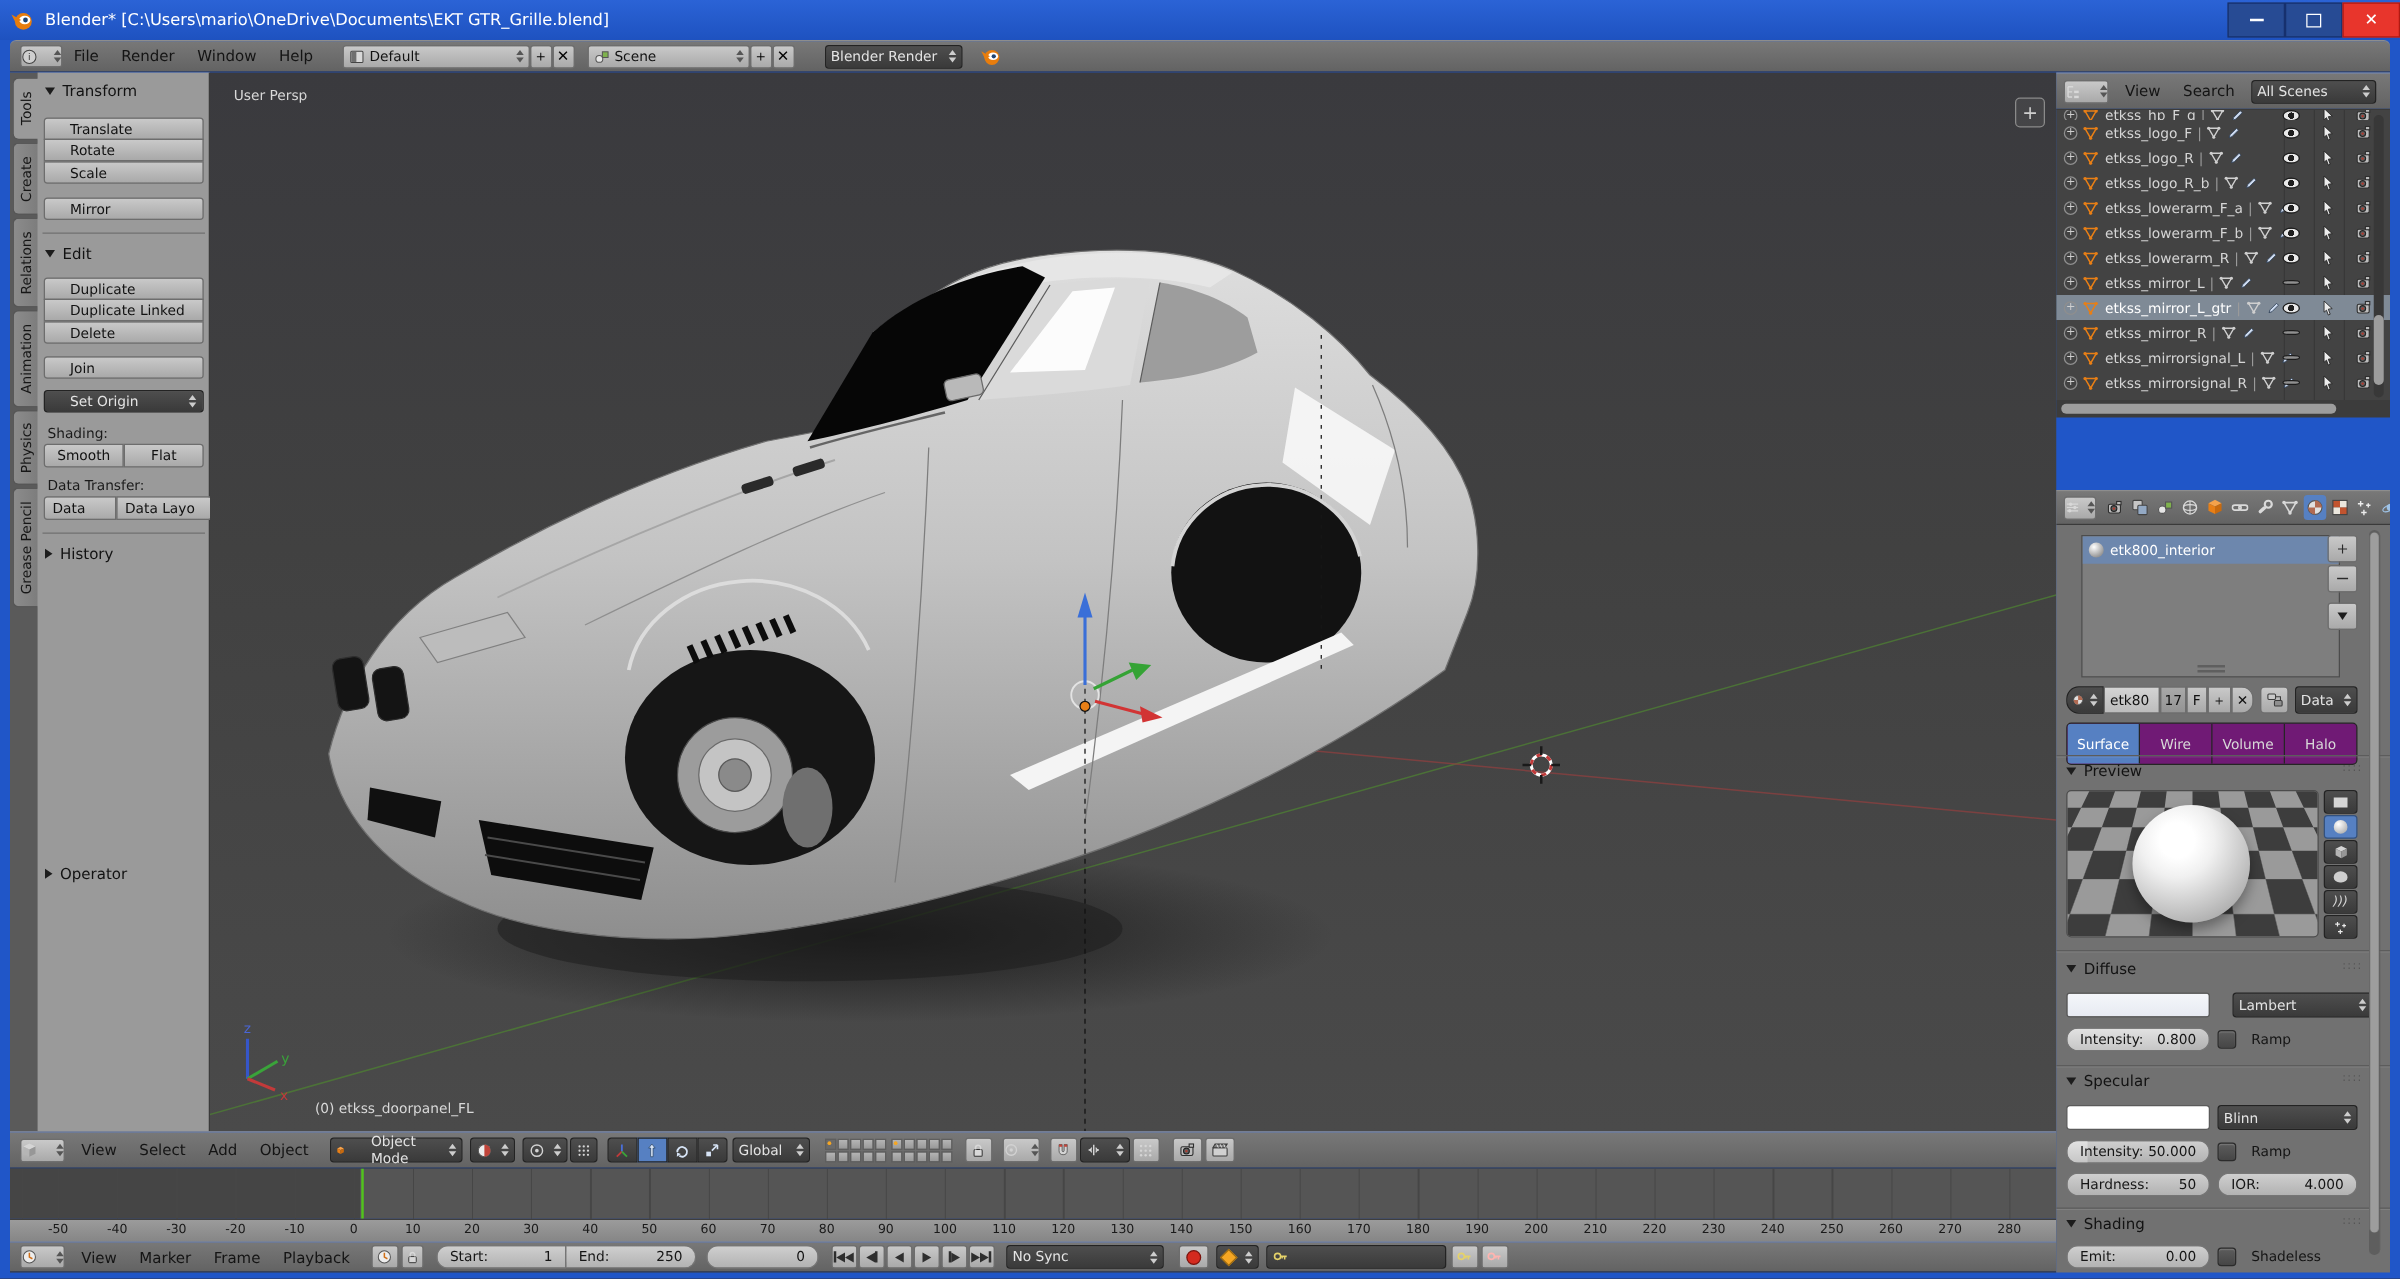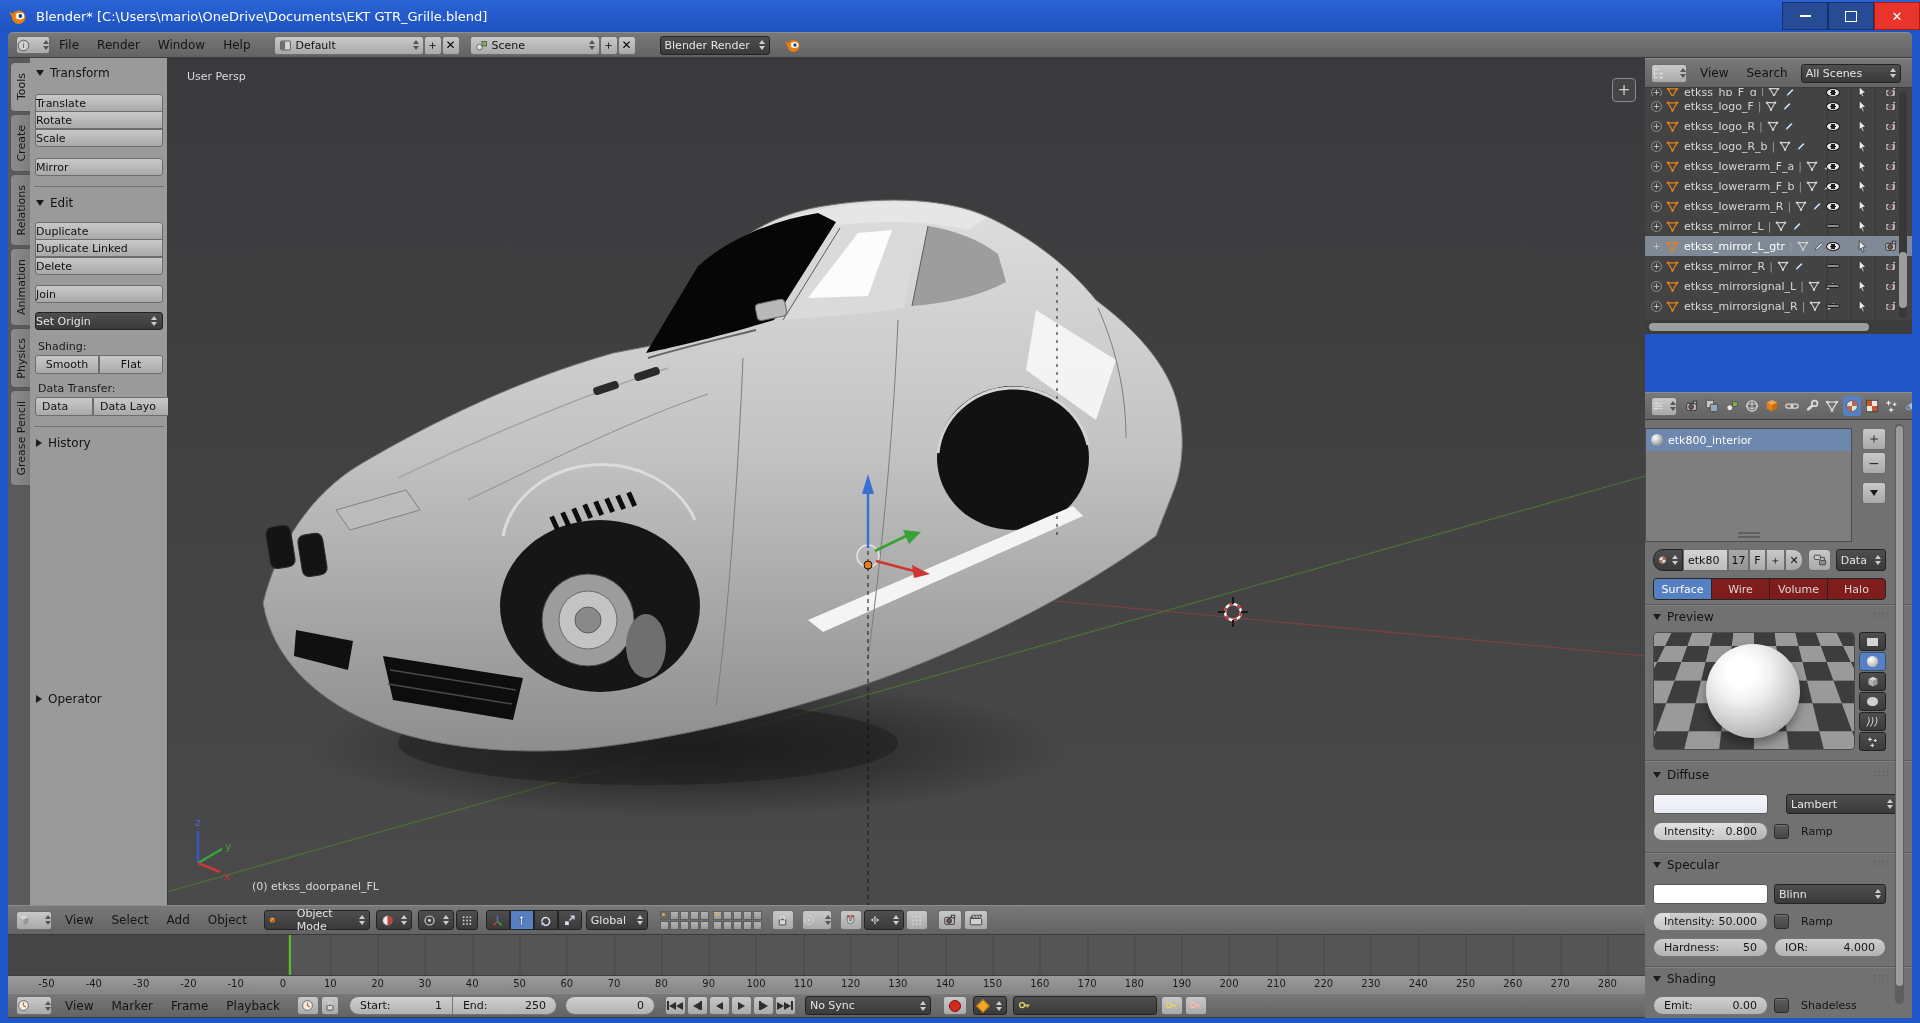--- a/index.html
+++ b/index.html
@@ -37,21 +37,21 @@
   .icbtn{background:linear-gradient(#c9c9c9,#a9a9a9);border:1px solid #6d6d6d;border-radius:3px;display:flex;align-items:center;justify-content:center;box-sizing:border-box;}
   svg.ic{display:block;}
   
   #infobar{left:8px;top:32px;width:1904px;height:26px;display:flex;align-items:center;border-radius:5px 5px 0 0;}
   
   #tabs{left:8px;top:58px;width:22px;height:847px;background:#5a5a5a;border-right:1px solid #454545;}
   .vtab{position:absolute;left:2px;width:20px;background:linear-gradient(90deg,#8c8c8c,#7c7c7c);border:1px solid #565656;border-right:none;border-radius:5px 0 0 5px;display:flex;align-items:center;justify-content:center;}
   .vtab span{transform:rotate(180deg);writing-mode:vertical-rl;font-size:11px;color:#161616;white-space:nowrap;}
   .vtab.active{background:#9a9a9a;}
   #shelf{left:30px;top:58px;width:138px;height:847px;background:#9a9a9a;border-right:1px solid #3a3a3a;box-sizing:border-box;}
-  .shbtn{position:absolute;left:5px;width:128px;height:18px;padding-left:0;}
+  .shbtn{position:absolute;left:5px;width:128px;height:18px;padding-left:20px;}
   .stack-t{border-radius:3px 3px 0 0;}
   .stack-m{border-radius:0;margin-top:-1px;}
   .stack-b{border-radius:0 0 3px 3px;margin-top:-1px;}
   .sh-lab{position:absolute;left:8px;color:#1a1a1a;font-size:11px;}
   .sep{position:absolute;left:4px;width:130px;border-top:1px solid #707070;}
   
   #viewport{left:168px;top:58px;width:1477px;height:847px;background:linear-gradient(180deg,#3a3a3e 0%,#414141 45%,#4a4a4a 100%);overflow:hidden;}
   .vp-text{position:absolute;color:#d9d9d9;font-size:11px;}
   #vp-plus{position:absolute;width:22px;height:22px;border:1px solid #8a8a8a;border-radius:4px;color:#cfcfcf;display:flex;align-items:center;justify-content:center;background:rgba(90,90,90,.35);font-size:15px;}
   
@@ -85,25 +85,25 @@
   .eye.closed{height:4px;background:#8f8f8f;border-radius:40%;}
   .ol-div{position:absolute;top:0;bottom:0;width:1px;background:#383838;}
   #ol-hscroll{left:1645px;top:320px;width:267px;height:14px;background:#3c3c3c;display:flex;align-items:center;}
   #ol-vscroll{position:absolute;left:254px;top:4px;width:8px;height:226px;background:#383838;border-radius:4px;}
   
   #props{left:1645px;top:392px;width:267px;height:626px;background:#717171;overflow:hidden;}
   #props-hdr{position:absolute;left:0;top:0;width:267px;height:28px;display:flex;align-items:center;gap:2px;padding-left:6px;box-sizing:border-box;}
   .pic{width:18px;height:20px;display:flex;align-items:center;justify-content:center;border-radius:3px;flex:none;}
   .pic.active{background:#5680c2;}
   .prow{position:absolute;left:8px;display:flex;align-items:center;}
-  .matlist{position:absolute;left:0;top:36px;width:205px;height:112px;background:#7e7e7e;border:1px solid #4c4c4c;border-radius:0;overflow:hidden;}
+  .matlist{position:absolute;left:20px;top:36px;width:205px;height:112px;background:#7e7e7e;border:1px solid #4c4c4c;border-radius:0;overflow:hidden;}
   .matslot{height:22px;background:#6d87ad;display:flex;align-items:center;color:#fff;font-size:11px;gap:5px;padding-left:5px;}
   .msphere{width:12px;height:12px;border-radius:50%;background:radial-gradient(circle at 35% 30%,#fff,#9a9a9a 70%,#777);flex:none;}
   .sidebtn{position:absolute;left:217px;width:24px;height:22px;font-size:14px;justify-content:center;color:#2a2a2a;}
-  .ttabs{position:absolute;left:8px;top:186px;width:233px;height:22px;display:flex;background:#7f1d1d;border-radius:4px;overflow:hidden;border:1px solid #252525;box-sizing:border-box;}
+  .ttabs{position:absolute;left:8px;top:186px;width:233px;height:34px;display:flex;background:#701a75;border-radius:4px;overflow:hidden;border:1px solid #252525;box-sizing:border-box;}
   .ttab{flex:1;display:flex;align-items:center;justify-content:center;color:#d8d8d8;font-size:11px;border-right:1px solid #252525;}
   .ttab.active{background:#5680c2;color:#fff;}
   .psep{position:absolute;left:0;width:267px;border-top:1px solid #5c5c5c;box-shadow:0 1px 0 rgba(255,255,255,.1);}
   .swatch{width:115px;height:20px;border-radius:3px;border:1px solid #5a5a5a;box-sizing:border-box;}
   #preview-box{position:absolute;left:8px;top:240px;width:200px;height:116px;border-radius:4px;border:1px solid #4c4c4c;overflow:hidden;background:#9a9a9a;}
   #checker{position:absolute;left:-40px;top:-40px;width:280px;height:200px;background-image:linear-gradient(45deg,#3d3d3d 25%,transparent 25%,transparent 75%,#3d3d3d 75%),linear-gradient(45deg,#3d3d3d 25%,transparent 25%,transparent 75%,#3d3d3d 75%);background-size:56px 56px;background-position:0 0,28px 28px;transform:perspective(160px) rotateX(35deg);}
   #psphere{position:absolute;left:52px;top:11px;width:94px;height:94px;border-radius:50%;background:radial-gradient(circle at 38% 30%,#ffffff 0 16%,#f0f0f0 34%,#c2c2c2 66%,#909090 100%);box-shadow:0 6px 10px rgba(0,0,0,.35);}
   .prevbtn{position:absolute;left:214px;width:27px;height:19px;justify-content:center;}
   .prevbtn.active{background:#5680c2;border-color:#33517e;}
   #props-vscroll{position:absolute;left:250px;top:32px;width:9px;height:580px;background:#5e5e5e;border-radius:5px;}

